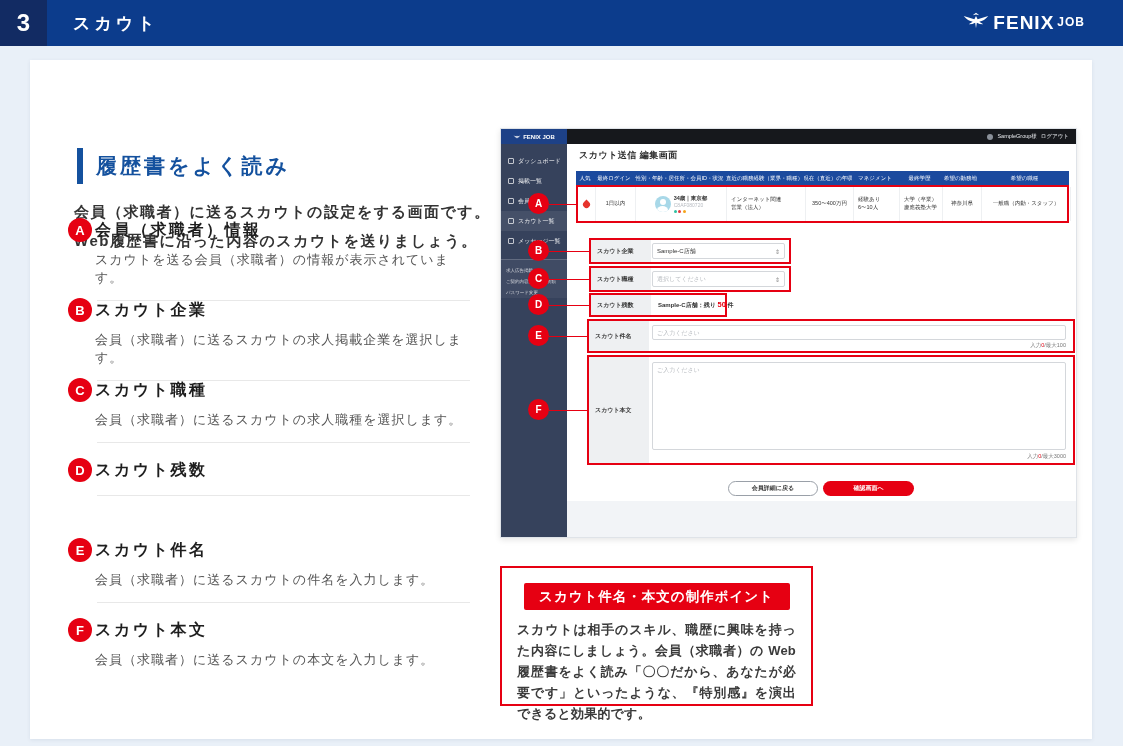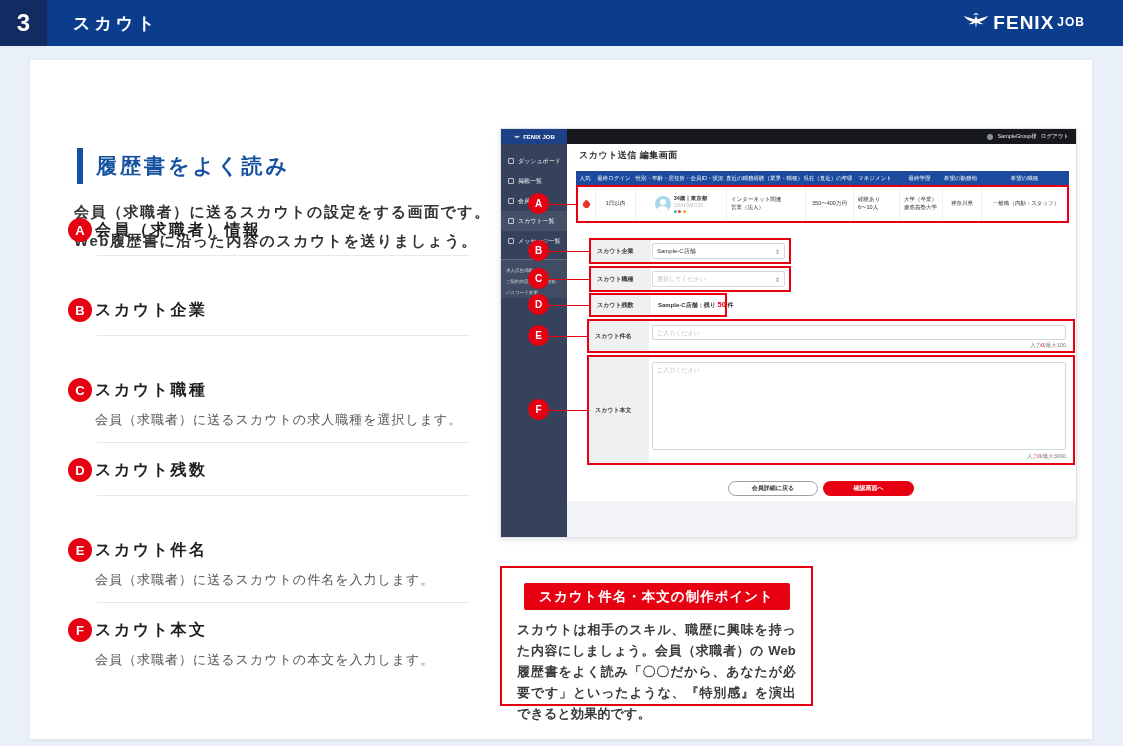--- a/index.html
+++ b/index.html
@@ -125,25 +125,27 @@
   </div>
 
   <div class="intro">
     <div>会員（求職者）に送るスカウトの設定をする画面です。</div>
     <div>Web履歴書に沿った内容のスカウトを送りましょう。</div>
   </div>
 
   <div class="item" style="top:158px">
     <div class="item-badge">A</div>
     <div class="item-title">会員（求職者）情報</div>
+    <div class="item-desc">スカウトを送る会員（求職者）の情報が表示されています。</div>
     <div class="item-divider"></div>
   </div>
   <div class="item" style="top:238px">
     <div class="item-badge">B</div>
     <div class="item-title">スカウト企業</div>
+    <div class="item-desc">会員（求職者）に送るスカウトの求人掲載企業を選択します。</div>
     <div class="item-divider"></div>
   </div>
   <div class="item" style="top:318px">
     <div class="item-badge">C</div>
     <div class="item-title">スカウト職種</div>
     <div class="item-desc">会員（求職者）に送るスカウトの求人職種を選択します。</div>
     <div class="item-divider"></div>
   </div>
   <div class="item" style="top:398px">
     <div class="item-badge">D</div>

